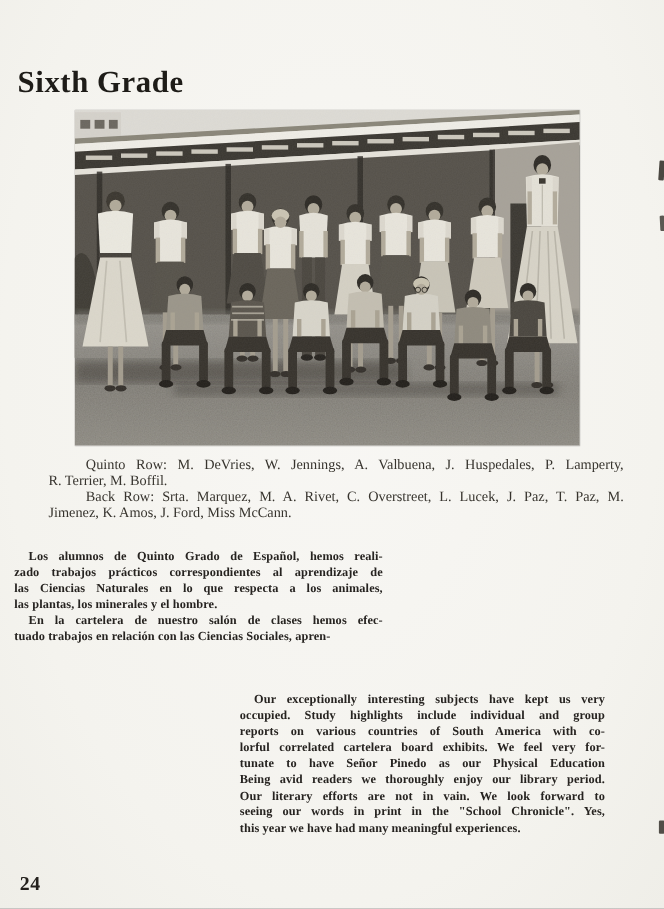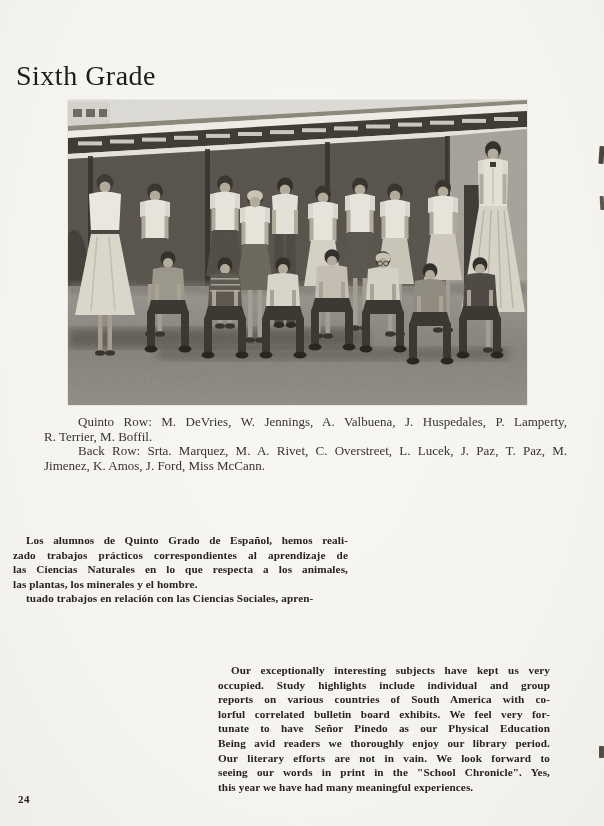--- a/index.html
+++ b/index.html
@@ -5,46 +5,46 @@
   html,body{margin:0;padding:0;background:#8a8a88;}
   .page{
     position:relative;width:604px;height:826px;margin:0 auto;
     background:#f6f5f1;
     background-image:radial-gradient(ellipse at 50% 40%, #f8f7f4 0%, #f4f3ee 70%, #efeee8 100%);
     font-family:"Liberation Serif","DejaVu Serif",serif;
     color:#2a2722;overflow:hidden;
   }
   .page-title{
     position:absolute;left:16px;top:41px;
-    font-size:28px;font-weight:400;letter-spacing:.5px;color:#1e1c18;
+    font-size:28px;font-weight:700;letter-spacing:.5px;color:#1e1c18;
   }
   .photo-frame{
     position:absolute;left:68px;top:100px;width:459px;height:305px;
     background:#cfcdc7;box-shadow:0 0 1px rgba(0,0,0,.35);
   }
   .photo-frame svg{display:block;width:100%;height:100%;}
   .caption-block{
     position:absolute;left:44px;top:415px;width:523px;
     font-size:13px;line-height:14.5px;color:#37342e;font-weight:400;
   }
   .caption-block .tline:first-child{text-indent:34px;}
   .body-block{
     font-weight:700;font-size:11.2px;line-height:14.6px;color:#262320;
     position:absolute;letter-spacing:.1px;
   }
   .spanish-1{left:13px;top:499px;width:335px;}
   .spanish-2{left:13px;top:557.4px;width:335px;}
   .english-1{left:218px;top:629px;width:332px;}
-  .body-block .tline:first-child{text-indent:13px;margin-top:34px;}
+  .body-block .tline:first-child{text-indent:13px;}
   .tline{text-align:justify;text-align-last:justify;}
   .caption-block .tline:last-child,
   .body-block .tline:last-child{text-align-last:left;}
   .page-number{
     position:absolute;left:18px;top:793px;
-    font-size:11px;font-weight:700;color:#24211d;letter-spacing:.5px;
+    font-size:18px;font-weight:700;color:#24211d;letter-spacing:.5px;
   }
   .scan-speck{position:absolute;background:#57544e;border-radius:1px;}
   .speck-1{left:599px;top:146px;width:5px;height:18px;transform:rotate(4deg);background:#4a4741;}
   .speck-2{left:600px;top:196px;width:4px;height:14px;transform:rotate(-3deg);background:#5b5852;}
   .speck-3{left:599px;top:746px;width:5px;height:12px;background:#514e48;}
 </style>
 </head>
 <body>
 
 <div class="page">
@@ -235,28 +235,29 @@
       </div>
   </div>
 
   <div class="body-block spanish-1">
       <div class="tline">Los alumnos de Quinto Grado de Español, hemos reali-</div>
       <div class="tline">zado trabajos prácticos correspondientes al aprendizaje de</div>
       <div class="tline">las Ciencias Naturales en lo que respecta a los animales,</div>
       <div class="tline">las plantas, los minerales y el hombre.</div>
     </div>
   <div class="body-block spanish-2">
+      <div class="tline">En la cartelera de nuestro salón de clases hemos efec-</div>
       <div class="tline">tuado trabajos en relación con las Ciencias Sociales, apren-</div>
     </div>
 
   <div class="body-block english-1">
       <div class="tline">Our exceptionally interesting subjects have kept us very</div>
       <div class="tline">occupied. Study highlights include individual and group</div>
       <div class="tline">reports on various countries of South America with co-</div>
-      <div class="tline">lorful correlated bulletin board exhibits. We feel very for-</div>
+      <div class="tline">lorful correlated cartelera board exhibits. We feel very for-</div>
       <div class="tline">tunate to have Señor Pinedo as our Physical Education</div>
       <div class="tline">Being avid readers we thoroughly enjoy our library period.</div>
       <div class="tline">Our literary efforts are not in vain. We look forward to</div>
       <div class="tline">seeing our words in print in the "School Chronicle". Yes,</div>
       <div class="tline">this year we have had many meaningful experiences.</div>
     </div>
 
   <div class="page-number">24</div>
 
   <div class="scan-speck speck-1"></div>

